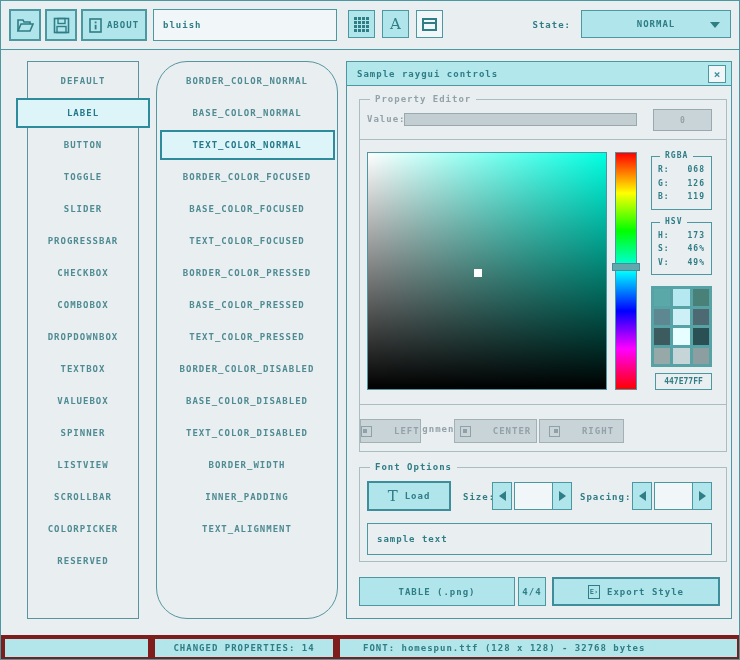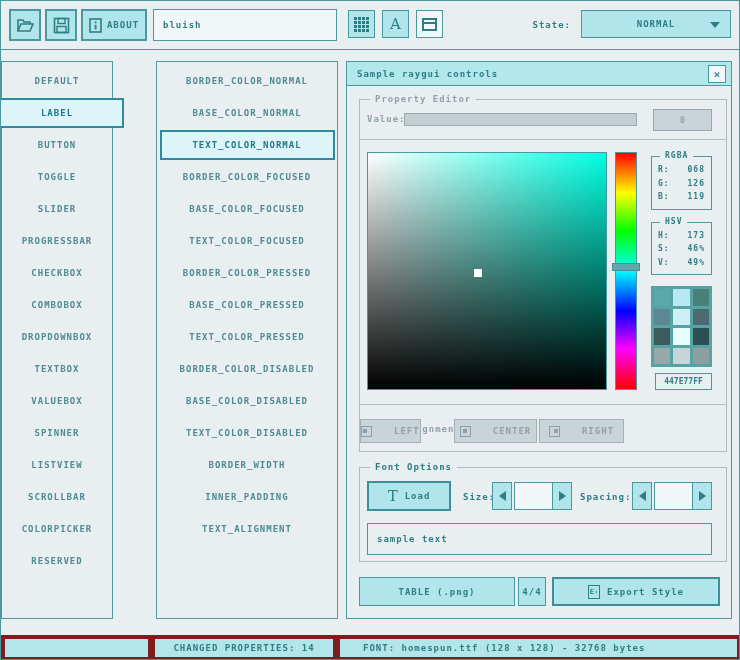--- a/index.html
+++ b/index.html
@@ -40,22 +40,22 @@
   .grid-ico i{background:var(--text-teal);}
   .font-A{font-family:"DejaVu Serif",serif;font-size:15px;color:var(--text-teal);line-height:1;}
   .win-ico{width:15px;height:13px;border:2px solid var(--text-teal);position:relative;}
   .win-ico::after{content:'';position:absolute;left:0;top:2px;width:100%;height:2px;background:var(--text-teal);}
   .state-label{position:absolute;left:505px;top:19px;width:65px;text-align:right;}
   .dropdown{position:absolute;left:580px;top:9px;width:150px;height:28px;background:var(--cyan);border:1px solid var(--border-teal);display:flex;align-items:center;justify-content:center;cursor:pointer;}
   .dd-arrow{position:absolute;right:10px;top:11px;width:0;height:0;border-left:5px solid transparent;border-right:5px solid transparent;border-top:6px solid var(--text-teal);}
 
   
   .list{position:absolute;top:60px;height:558px;border:1px solid #5795a0;background:var(--bg);display:flex;flex-direction:column;gap:2px;padding-top:4px;align-items:center;}
-  .list-controls{left:0;width:112px;}
-  .list-props{left:155px;width:182px;}
+  .list-controls{left:26px;width:112px;}
+  .list-props{left:155px;width:182px;border-radius:31px;}
   .list-item{width:134px;height:30px;display:flex;align-items:center;justify-content:center;color:var(--text-list);font-size:9px;font-weight:bold;letter-spacing:1px;cursor:pointer;flex:none;}
   .list-props .list-item{width:175px;}
   .list-item.selected{background:var(--sel-bg);border:2px solid var(--sel-border);color:#23788a;}
 
   
   .window{position:absolute;left:345px;top:60px;width:386px;height:558px;border:1px solid var(--border-teal);background:var(--bg);}
   .titlebar{position:absolute;left:0;top:0;width:100%;height:24px;background:var(--cyan-title);border-bottom:1px solid var(--border-teal);display:flex;align-items:center;padding-left:10px;}
   .close-btn{position:absolute;left:361px;top:3px;width:18px;height:18px;background:var(--white-bg);border:1px solid var(--border-teal);display:flex;align-items:center;justify-content:center;color:var(--border-dark);font-size:11px;font-weight:bold;cursor:pointer;}
 
   .groupbox{position:absolute;border:1px solid var(--gb-border);}

